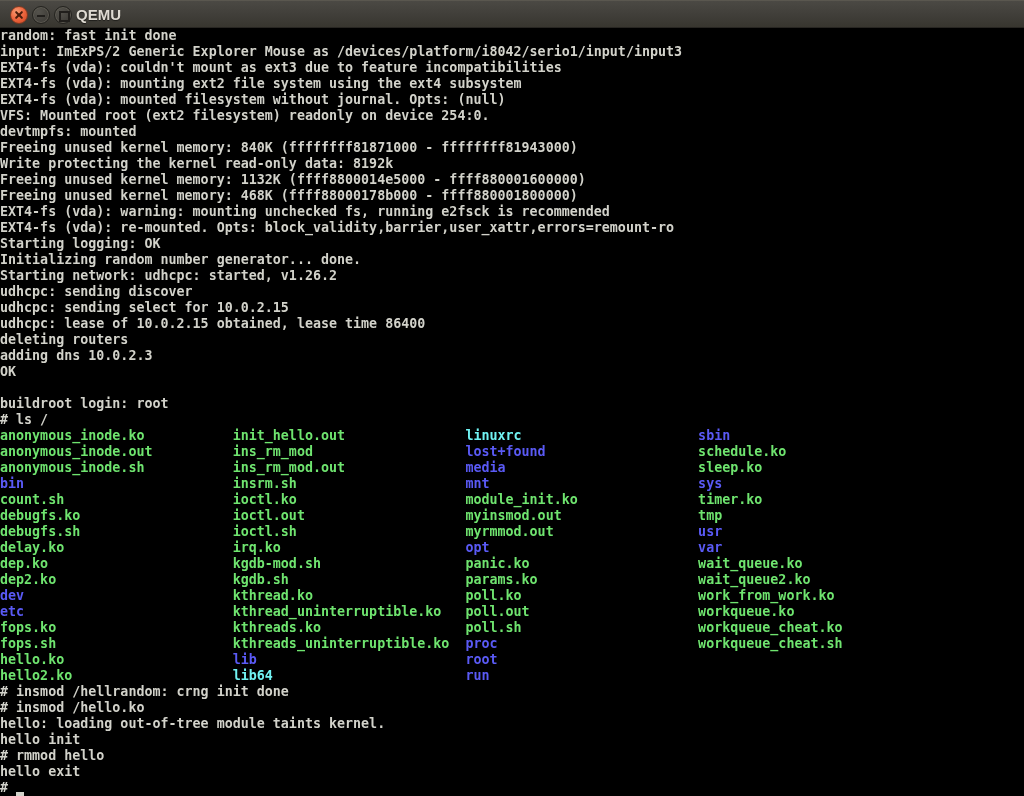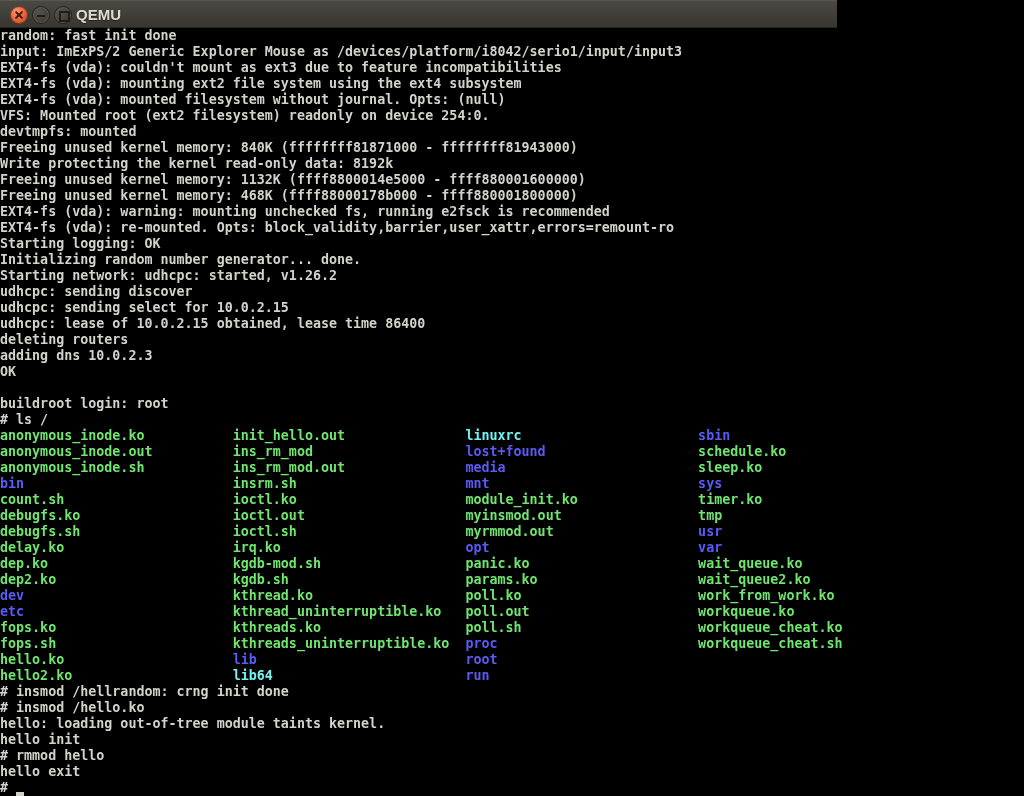--- a/index.html
+++ b/index.html
@@ -4,21 +4,21 @@
 <style>
   html, body { margin: 0; padding: 0; background: #000; }
   body {
     width: 1024px; height: 796px; overflow: hidden; position: relative;
     font-family: "Liberation Sans", sans-serif;
   }
   .window { position: absolute; inset: 0; }
 
   
   .titlebar {
-    position: absolute; top: 0; left: 0; width: 837px; height: 28px;
+    position: absolute; top: 0; left: 0; width: 1024px; height: 28px;
     background: linear-gradient(#4b4944 0%, #403e39 55%, #38362f 100%);
     border-bottom: 1px solid #282622; box-sizing: border-box;
     border-top: 1px solid #5a574f;
   }
   .tb-btn {
     position: absolute; top: 5px; width: 18px; height: 18px;
     border-radius: 50%; box-sizing: border-box; cursor: default;
   }
   .tb-btn.close {
     left: 10px;

